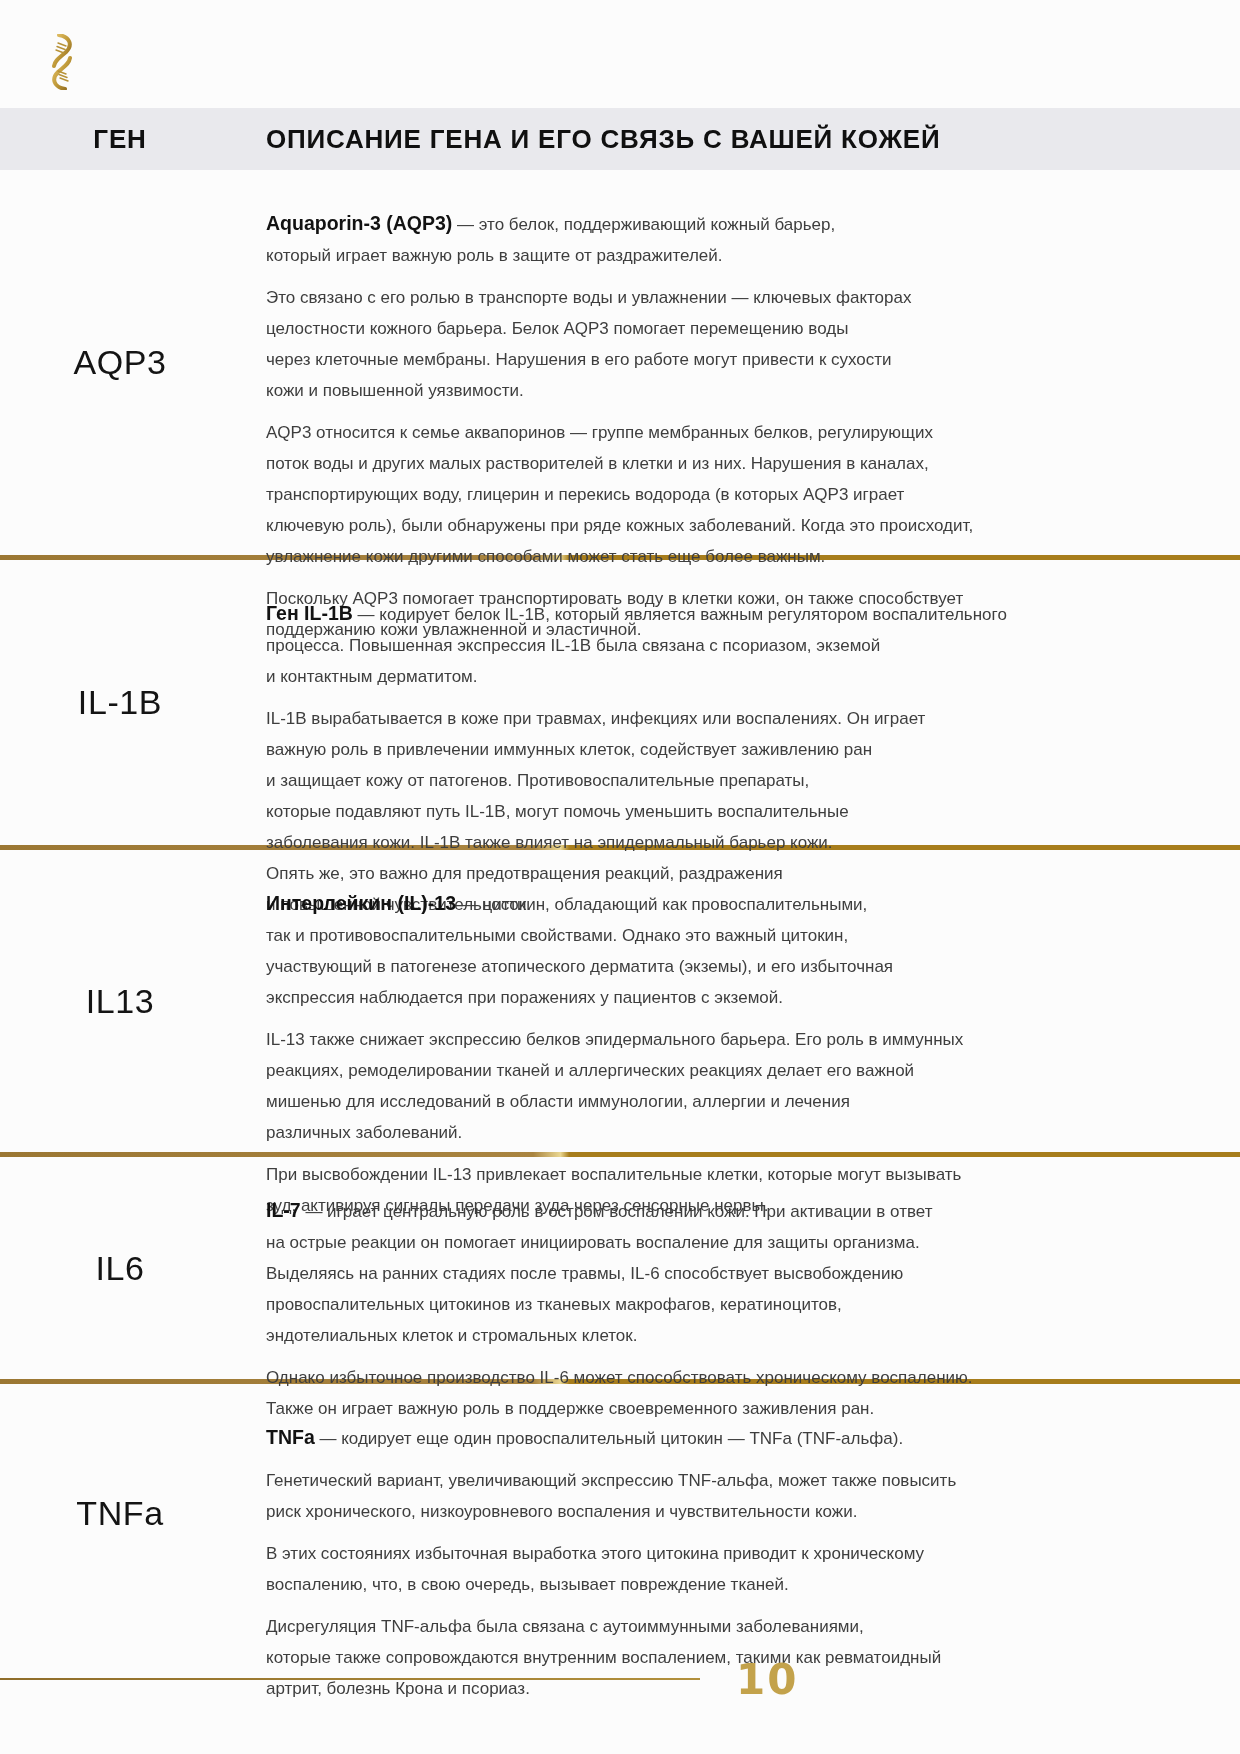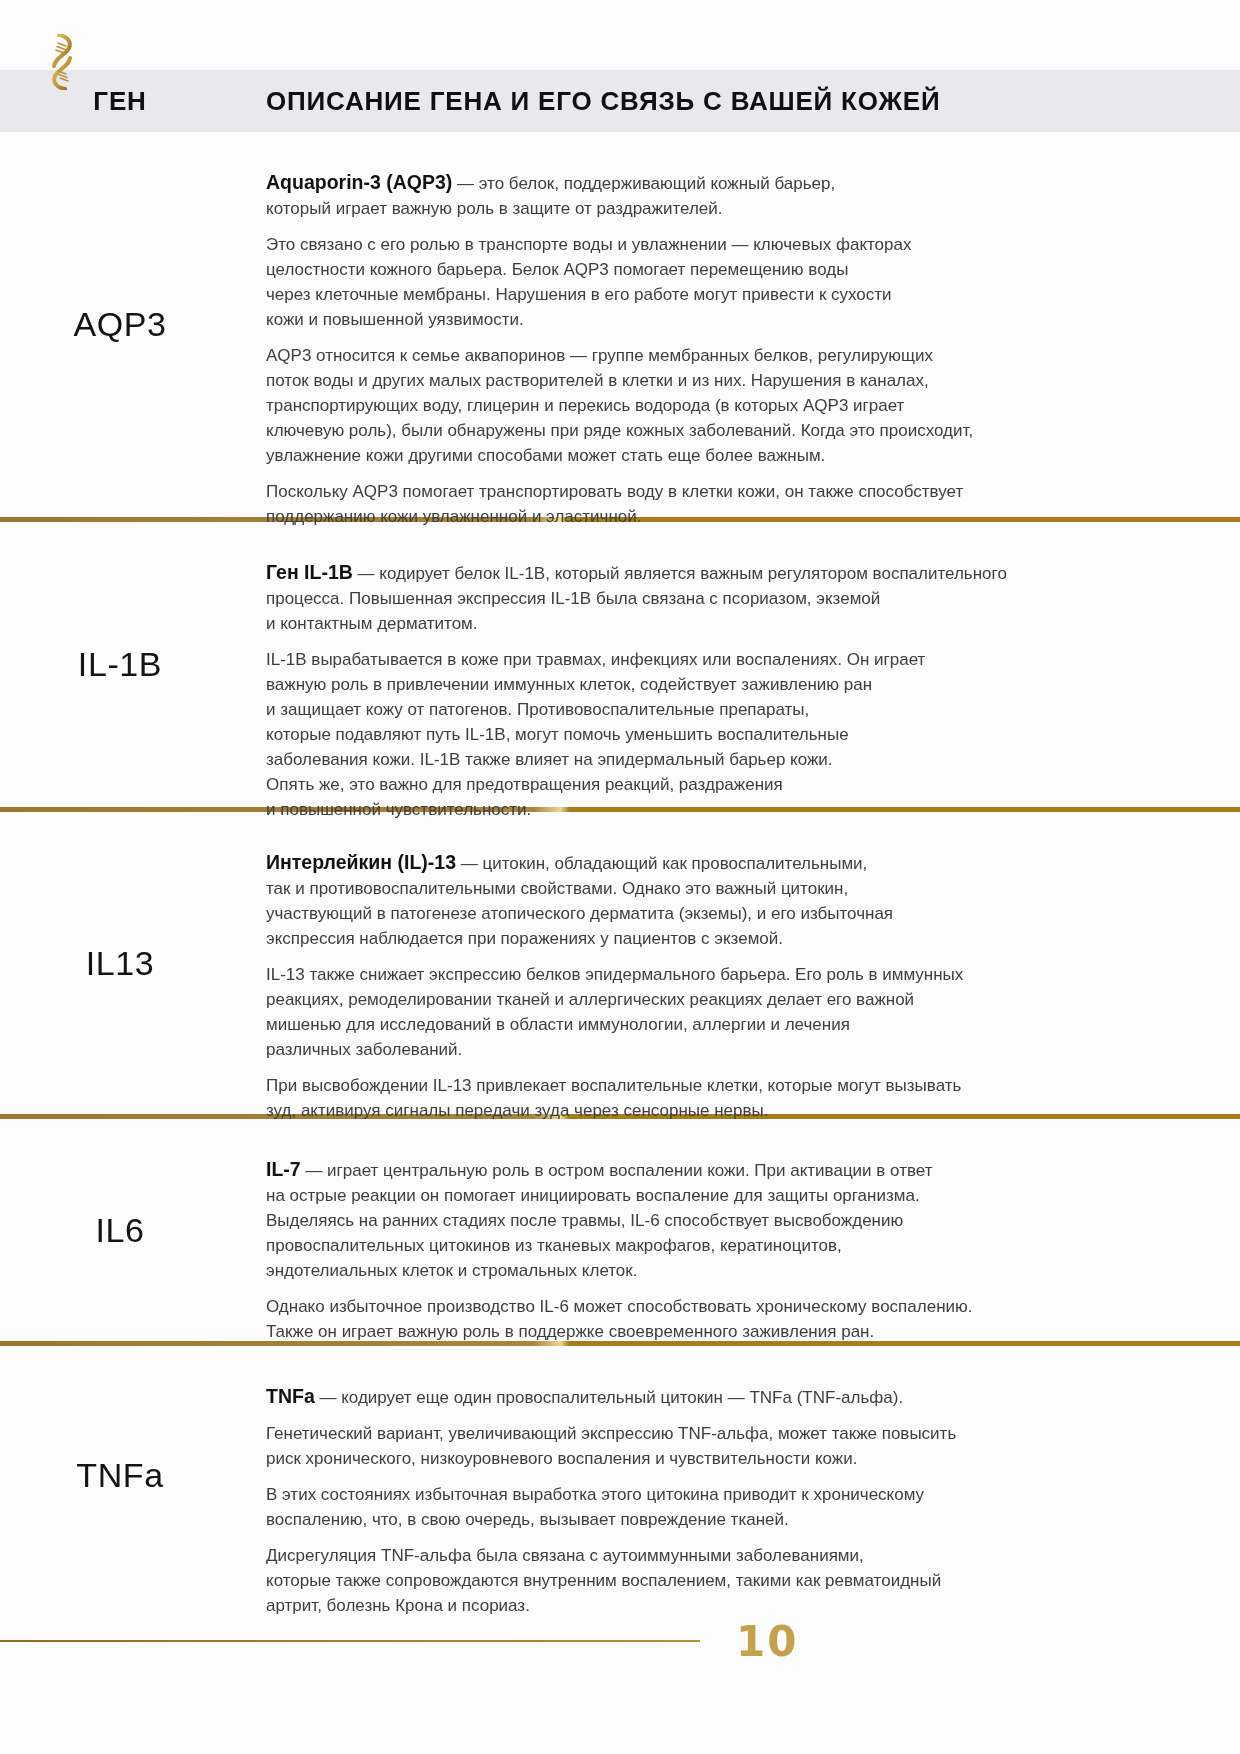--- a/index.html
+++ b/index.html
@@ -17,21 +17,21 @@
   html,body{background:#ffffff;}
   .page{
     position:relative;
     width:1240px;height:1754px;
     background:var(--page-bg);
     overflow:hidden;
     font-family:"Liberation Sans","DejaVu Sans",sans-serif;
   }
   .logo{position:absolute;left:46px;top:34px;width:32px;height:56px;}
   .header-band{
-    margin-top:70px;
+    margin-top:108px;
     height:62px;
     background:var(--header-band-bg);
     display:flex;align-items:center;
   }
   .h-gene{
     width:240px;text-align:center;
     font-size:26px;font-weight:700;color:var(--heading-text);
     letter-spacing:.8px;
   }
   .h-desc{
@@ -48,21 +48,21 @@
   .cell-gene{
     width:240px;flex:0 0 240px;
     display:flex;align-items:center;justify-content:center;
   }
   .gene-label{
     font-size:34px;font-weight:400;color:#141414;letter-spacing:.6px;
   }
   .cell-desc{
     flex:1;
     padding:38px 60px 0 26px;
-    font-size:17px;line-height:25px;color:var(--body-text);
+    font-size:17px;line-height:31px;color:var(--body-text);
   }
   .para{white-space:pre-line;margin:0 0 11px 0;}
   .lead{font-weight:700;color:#121212;font-size:19.5px;}
   .divider{
     height:5px;width:100%;
     background:linear-gradient(90deg,
       var(--gold-divider-left) 0%,
       #a98440 43%,
       var(--gold-notch) 45.2%,
       var(--gold-divider-right) 45.9%,

